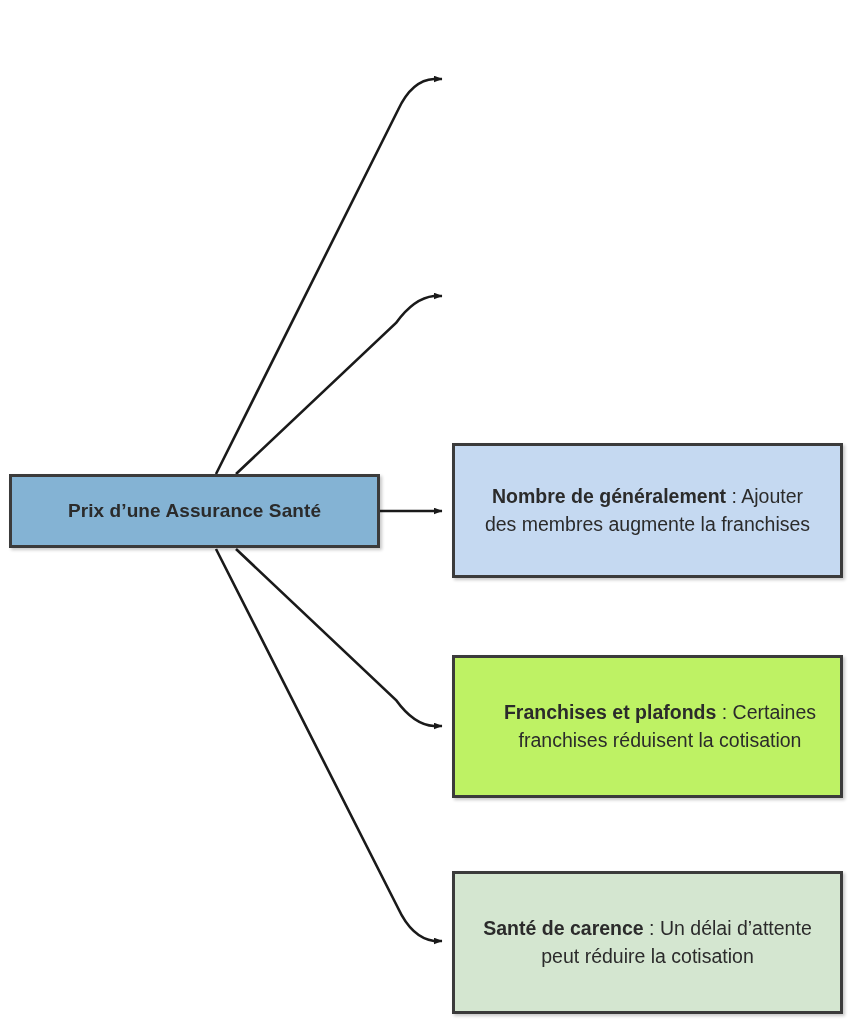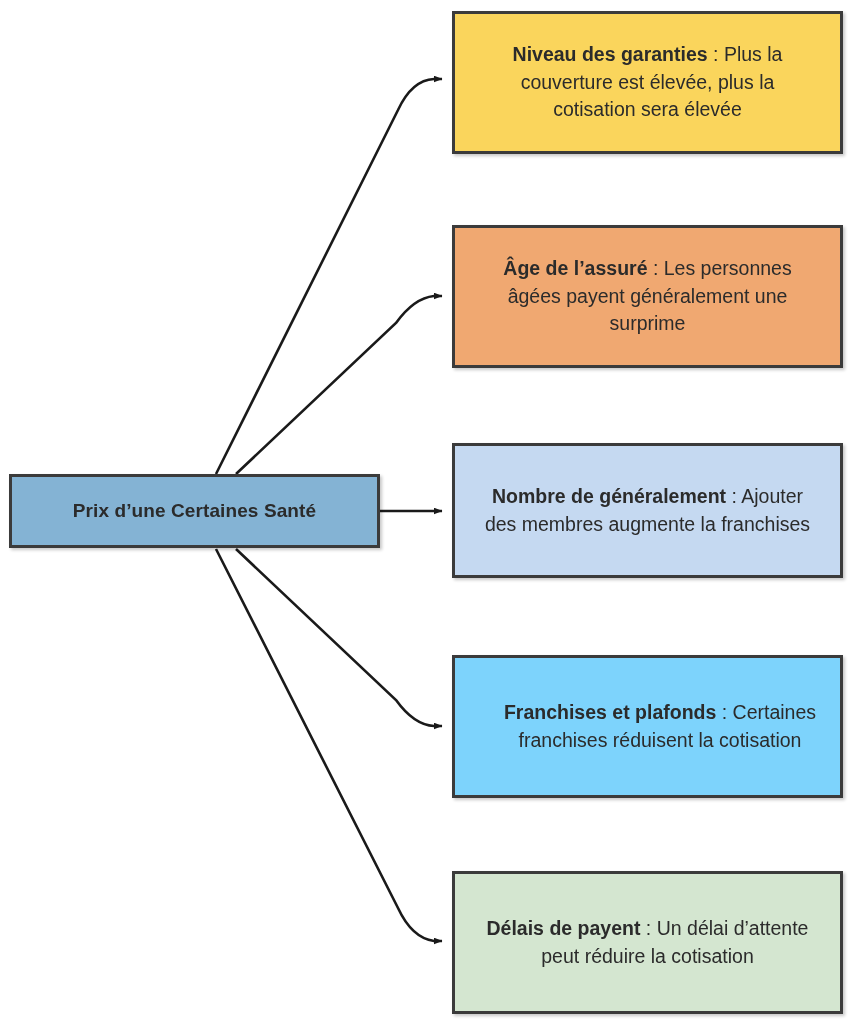--- a/index.html
+++ b/index.html
@@ -85,46 +85,36 @@
     <path d="M 236 474 L 396 323 Q 414 298 434 296 L 442 296" fill="none" stroke="#1a1a1a" stroke-width="2.6" marker-end="url(#arrowhead)"></path>
 
     <path d="M 380 511 L 442 511" fill="none" stroke="#1a1a1a" stroke-width="2.6" marker-end="url(#arrowhead)"></path>
 
     <path d="M 236 549 L 396 700 Q 414 725 434 726 L 442 726" fill="none" stroke="#1a1a1a" stroke-width="2.6" marker-end="url(#arrowhead)"></path>
 
     <path d="M 216 549 L 398 908 Q 412 938 434 941 L 442 941" fill="none" stroke="#1a1a1a" stroke-width="2.6" marker-end="url(#arrowhead)"></path>
   </svg>
 
   <div class="node source" id="node-source" style="background: rgb(132, 179, 212);">
-    <div class="inner">Prix d’une Certaines Santé</div>
+    <div class="inner">Prix d’une Assurance Santé</div>
   </div>
 
-  <div class="node factor" id="node-1" style="background: rgb(250, 213, 92);">
-    <div class="inner">
-      <span class="lead">Niveau des garanties</span><span class="sep"> : </span><span class="body">Plus la couverture est élevée, plus la cotisation sera élevée</span>
-    </div>
-  </div>
 
-  <div class="node factor" id="node-2" style="background: rgb(240, 168, 113);">
-    <div class="inner">
-      <span class="lead">Âge de l’assuré</span><span class="sep"> : </span><span class="body">Les personnes âgées payent généralement une surprime</span>
-    </div>
-  </div>
 
   <div class="node factor" id="node-3" style="background: rgb(197, 217, 241);">
     <div class="inner">
       <span class="lead">Nombre de généralement</span><span class="sep"> : </span><span class="body">Ajouter des membres augmente la franchises</span>
     </div>
   </div>
 
-  <div class="node factor" id="node-4" style="background: #7dd3fc; padding-left: 25px;">
+  <div class="node factor" id="node-4" style="background: #bef264; padding-left: 25px;">
     <div class="inner">
       <span class="lead">Franchises et plafonds</span><span class="sep"> : </span><span class="body">Certaines franchises réduisent la cotisation</span>
     </div>
   </div>
 
   <div class="node factor" id="node-5" style="background: rgb(212, 230, 208);">
     <div class="inner">
-      <span class="lead">Délais de payent</span><span class="sep"> : </span><span class="body">Un délai d’attente peut réduire la cotisation</span>
+      <span class="lead">Santé de carence</span><span class="sep"> : </span><span class="body">Un délai d’attente peut réduire la cotisation</span>
     </div>
   </div>
 
 </div>
 
 </body></html>

